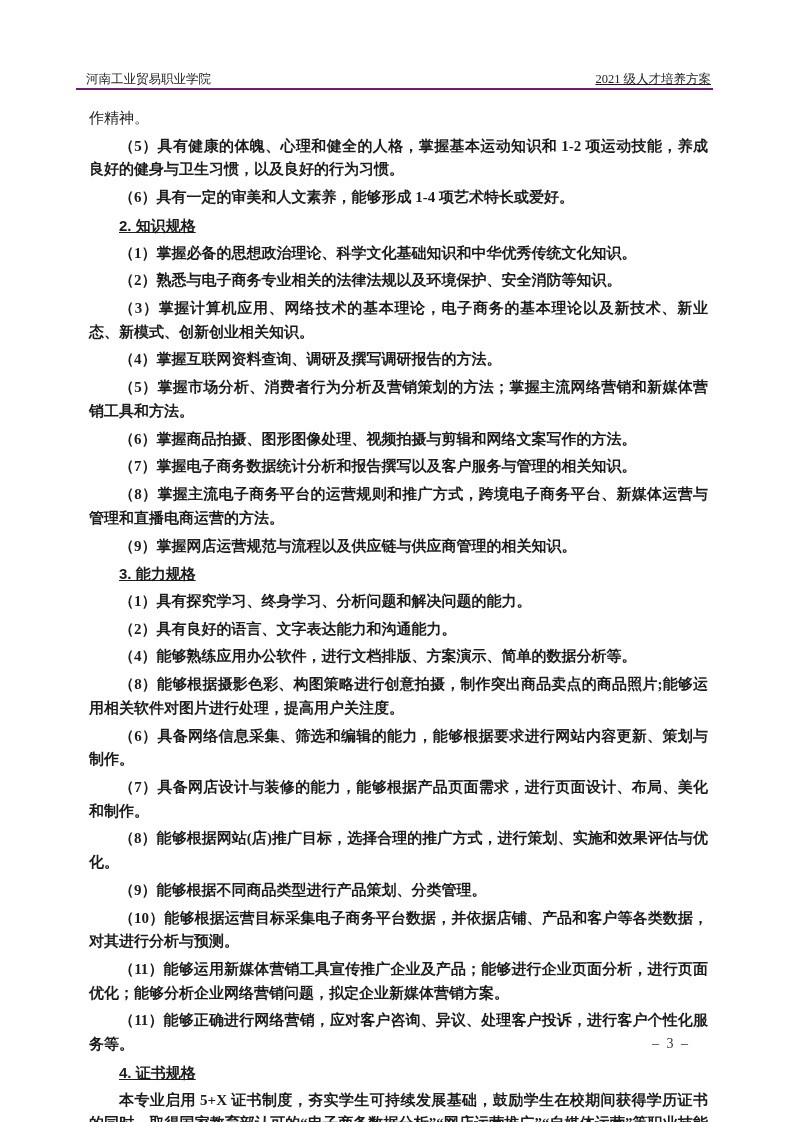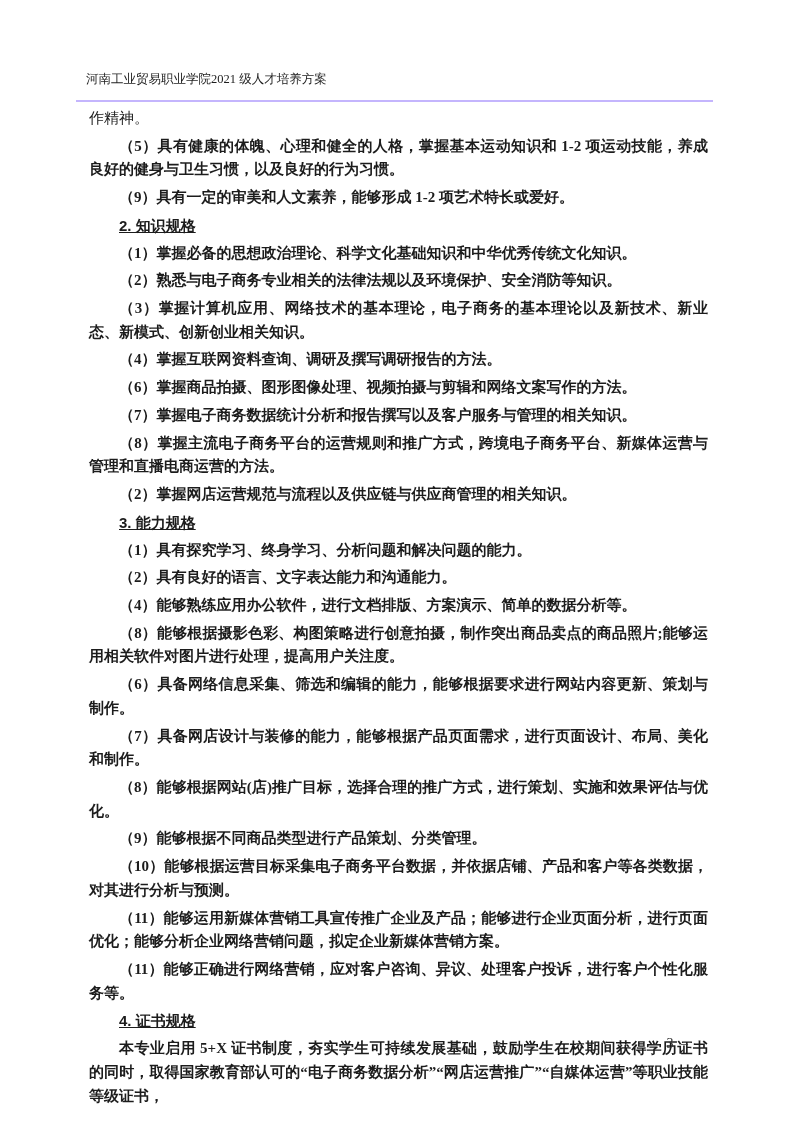--- a/index.html
+++ b/index.html
@@ -16,28 +16,29 @@
     position: absolute;
     inset: 0;
     background: #ffffff;
   }
   .page-header {
     position: absolute;
     left: 76px;
     top: 71px;
     width: 637px;
     display: flex;
+    justify-content: space-between;
     align-items: flex-end;
     font-size: 12.5px;
     line-height: 17px;
-    padding-bottom: 12px;
-    border-bottom: 2px solid #c4b5fd;
+    padding-bottom: 0;
+    border-bottom: 2px solid #701a75;
   }
   .page-header .h-left { padding-left: 10px; }
-  .page-header .h-right { padding-right: 2px; }
+  .page-header .h-right { padding-right: 2px; text-decoration: underline; }
   .doc-body {
     position: absolute;
     left: 85px;
     top: 103px;
     width: 627px;
     font-size: 15px;
     line-height: 23.72px;
     text-align: justify;
     text-justify: inter-ideograph;
   }
@@ -65,30 +66,31 @@
 <div class="page">
 
   <div class="page-header">
     <span class="h-left">河南工业贸易职业学院</span>
     <span class="h-right">2021 级人才培养方案</span>
   </div>
 
   <div class="doc-body">
       <p class="para continue">作精神。</p>
       <p class="para body">（5）具有健康的体魄、心理和健全的人格，掌握基本运动知识和 1-2 项运动技能，养成良好的健身与卫生习惯，以及良好的行为习惯。</p>
-      <p class="para body">（9）具有一定的审美和人文素养，能够形成 1-2 项艺术特长或爱好。</p>
+      <p class="para body">（6）具有一定的审美和人文素养，能够形成 1-4 项艺术特长或爱好。</p>
       <p class="para heading">2. 知识规格</p>
       <p class="para body">（1）掌握必备的思想政治理论、科学文化基础知识和中华优秀传统文化知识。</p>
       <p class="para body">（2）熟悉与电子商务专业相关的法律法规以及环境保护、安全消防等知识。</p>
       <p class="para body">（3）掌握计算机应用、网络技术的基本理论，电子商务的基本理论以及新技术、新业态、新模式、创新创业相关知识。</p>
       <p class="para body">（4）掌握互联网资料查询、调研及撰写调研报告的方法。</p>
+      <p class="para body">（5）掌握市场分析、消费者行为分析及营销策划的方法；掌握主流网络营销和新媒体营销工具和方法。</p>
       <p class="para body">（6）掌握商品拍摄、图形图像处理、视频拍摄与剪辑和网络文案写作的方法。</p>
       <p class="para body">（7）掌握电子商务数据统计分析和报告撰写以及客户服务与管理的相关知识。</p>
       <p class="para body">（8）掌握主流电子商务平台的运营规则和推广方式，跨境电子商务平台、新媒体运营与管理和直播电商运营的方法。</p>
-      <p class="para body">（2）掌握网店运营规范与流程以及供应链与供应商管理的相关知识。</p>
+      <p class="para body">（9）掌握网店运营规范与流程以及供应链与供应商管理的相关知识。</p>
       <p class="para heading">3. 能力规格</p>
       <p class="para body">（1）具有探究学习、终身学习、分析问题和解决问题的能力。</p>
       <p class="para body">（2）具有良好的语言、文字表达能力和沟通能力。</p>
       <p class="para body">（4）能够熟练应用办公软件，进行文档排版、方案演示、简单的数据分析等。</p>
       <p class="para body">（8）能够根据摄影色彩、构图策略进行创意拍摄，制作突出商品卖点的商品照片;能够运用相关软件对图片进行处理，提高用户关注度。</p>
       <p class="para body">（6）具备网络信息采集、筛选和编辑的能力，能够根据要求进行网站内容更新、策划与制作。</p>
       <p class="para body">（7）具备网店设计与装修的能力，能够根据产品页面需求，进行页面设计、布局、美化和制作。</p>
       <p class="para body">（8）能够根据网站(店)推广目标，选择合理的推广方式，进行策划、实施和效果评估与优化。</p>
       <p class="para body">（9）能够根据不同商品类型进行产品策划、分类管理。</p>
       <p class="para body">（10）能够根据运营目标采集电子商务平台数据，并依据店铺、产品和客户等各类数据，对其进行分析与预测。</p>

